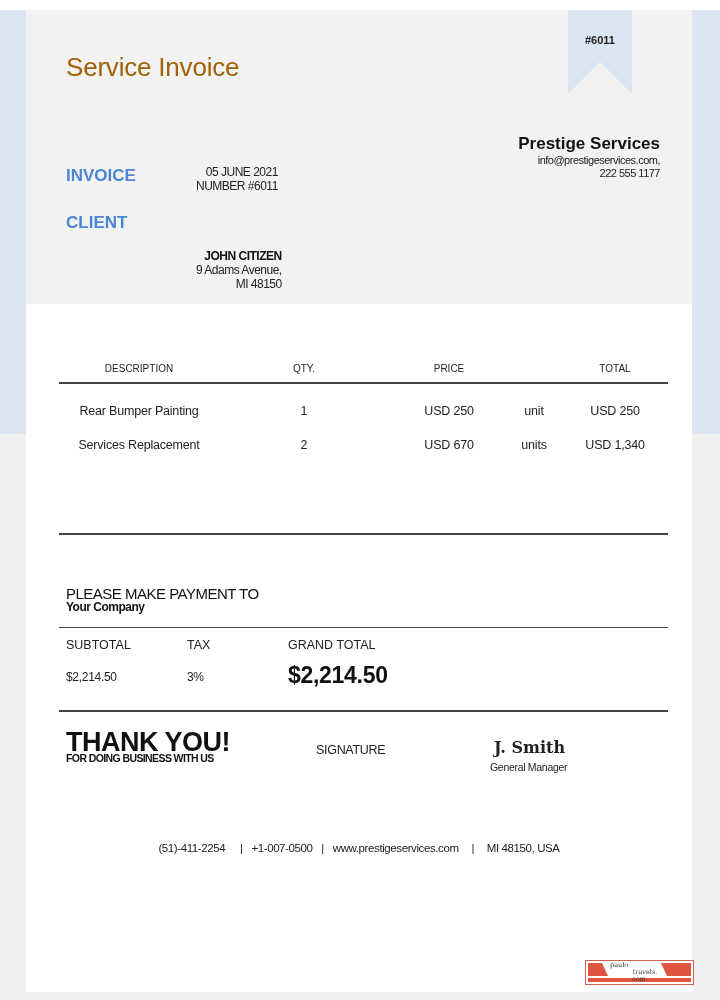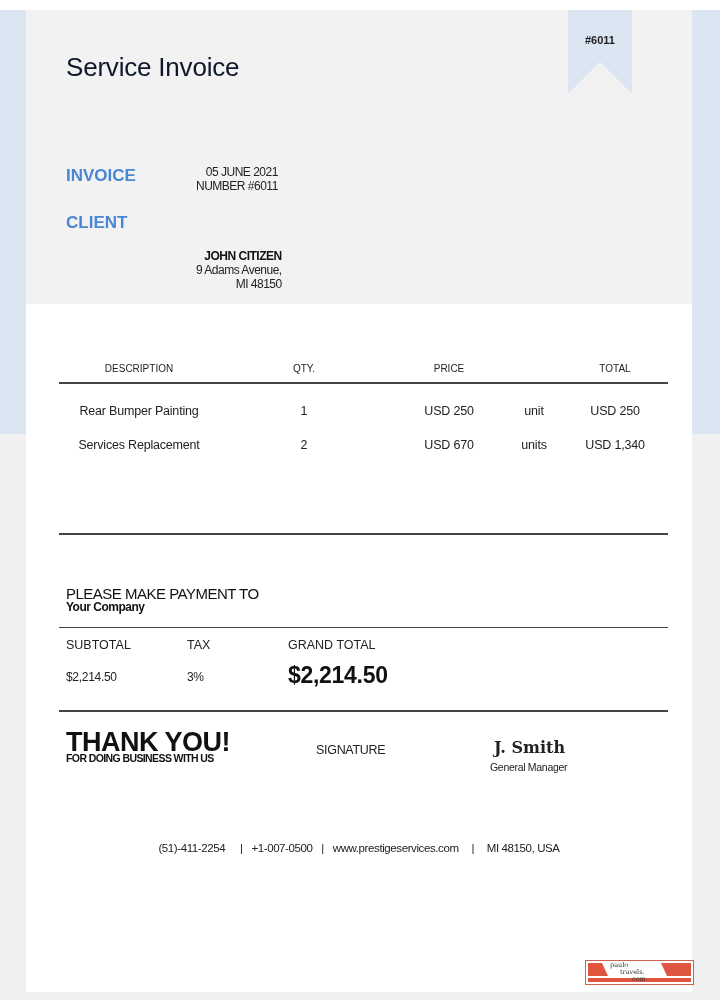--- a/index.html
+++ b/index.html
@@ -4,21 +4,21 @@
 <style>
   * { box-sizing: border-box; margin: 0; padding: 0; }
   html, body { width: 720px; height: 1000px; overflow: hidden; }
   body { background: #f0f0f0; font-family: "Liberation Sans", sans-serif; color: #111; position: relative; }
   .strip { position: absolute; background: #dce6f2; }
   .strip.left { left: 0; top: 10px; width: 26px; height: 424px; }
   .strip.right { left: 692px; top: 10px; width: 28px; height: 424px; }
   .topband { position: absolute; left: 0; top: 0; width: 720px; height: 10px; background: #ffffff; }
   .page { position: absolute; left: 26px; top: 10px; width: 666px; height: 982px; background: #ffffff; }
   .header { position: absolute; left: 0; top: 0; width: 666px; height: 294px; background: #f2f2f2; }
-  .title { position: absolute; left: 40px; top: 42px; font-size: 26px; color: #0f172a; letter-spacing: -0.2px; }
+  .title { position: absolute; left: 40px; top: 42px; font-size: 26px; color: #a16207; letter-spacing: -0.2px; }
   .ribbon { position: absolute; left: 542px; top: 0; width: 64px; height: 84px; background: #dce6f2;
             clip-path: polygon(0 0, 100% 0, 100% 100%, 50% 62%, 0 100%); }
   .ribbon-num { position: absolute; left: 542px; top: 24px; width: 64px; text-align: center; font-size: 11px; font-weight: bold; color: #222; }
   .company { position: absolute; right: 32px; top: 124px; text-align: right; }
   .company-name { font-size: 17px; font-weight: bold; color: #111; }
   .company-line { font-size: 11px; letter-spacing: -0.5px; line-height: 13px; color: #222; }
   .label-blue { position: absolute; left: 40px; font-size: 17px; font-weight: bold; color: #4a86d4; }
   .info-block { position: absolute; left: 170px; font-size: 12px; line-height: 14px; letter-spacing: -0.5px; color: #222; text-align: right; }
   .info-block .bold { font-weight: bold; color: #111; }
 
@@ -47,36 +47,41 @@
   .sig-role { position: absolute; left: 464px; top: 751px; font-size: 10.5px; color: #222; letter-spacing: -0.3px; }
 
   .footer { position: absolute; left: 0; top: 832px; width: 666px; text-align: center; font-size: 11.5px; color: #222; letter-spacing: -0.4px; }
   .footer span.sep { margin: 0 6px; }
 
   .badge { position: absolute; left: 585px; top: 960px; width: 109px; height: 25px; border: 1px solid #d06050; background: #fff; overflow: hidden; }
   .badge .bar-l { position: absolute; left: 2px; top: 2px; width: 20px; height: 13px; background: #e0553f; clip-path: polygon(0 0, 70% 0, 100% 100%, 0 100%); }
   .badge .bar-r { position: absolute; right: 2px; top: 2px; width: 30px; height: 13px; background: #e0553f; clip-path: polygon(0 0, 100% 0, 100% 100%, 20% 100%); }
   .badge .bar-b { position: absolute; left: 2px; right: 2px; bottom: 2px; height: 4px; background: #e0553f; }
   .badge .txt { position: absolute; left: 24px; top: 1px; width: 60px; font-family: "DejaVu Serif", serif; font-size: 6.5px; line-height: 7px; color: #333; }
-  .badge .txt div:nth-child(2) { padding-left: 10px; }
+  .badge .txt div:nth-child(2) { padding-left: 10px; text-align: center; }
   .badge .txt div:nth-child(3) { padding-left: 22px; }
 </style>
 </head>
 <body>
 
 <div class="topband"></div>
 <div class="strip left"></div>
 <div class="strip right"></div>
 
 <div class="page">
   <div class="header">
     <div class="title">Service Invoice</div>
     <div class="ribbon"></div>
     <div class="ribbon-num">#6011</div>
 
+    <div class="company">
+      <div class="company-name">Prestige Services</div>
+      <div class="company-line">info@prestigeservices.com,</div>
+      <div class="company-line">222 555 1177</div>
+    </div>
 
     <div class="label-blue" style="top:156px;">INVOICE</div>
     <div class="info-block" style="top:155px;">
       <div>05 JUNE 2021</div>
       <div>NUMBER #6011</div>
     </div>
 
     <div class="label-blue" style="top:203px;">CLIENT</div>
     <div class="info-block" style="top:203px;margin-top:36px;">
       <div class="bold">JOHN CITIZEN</div>

